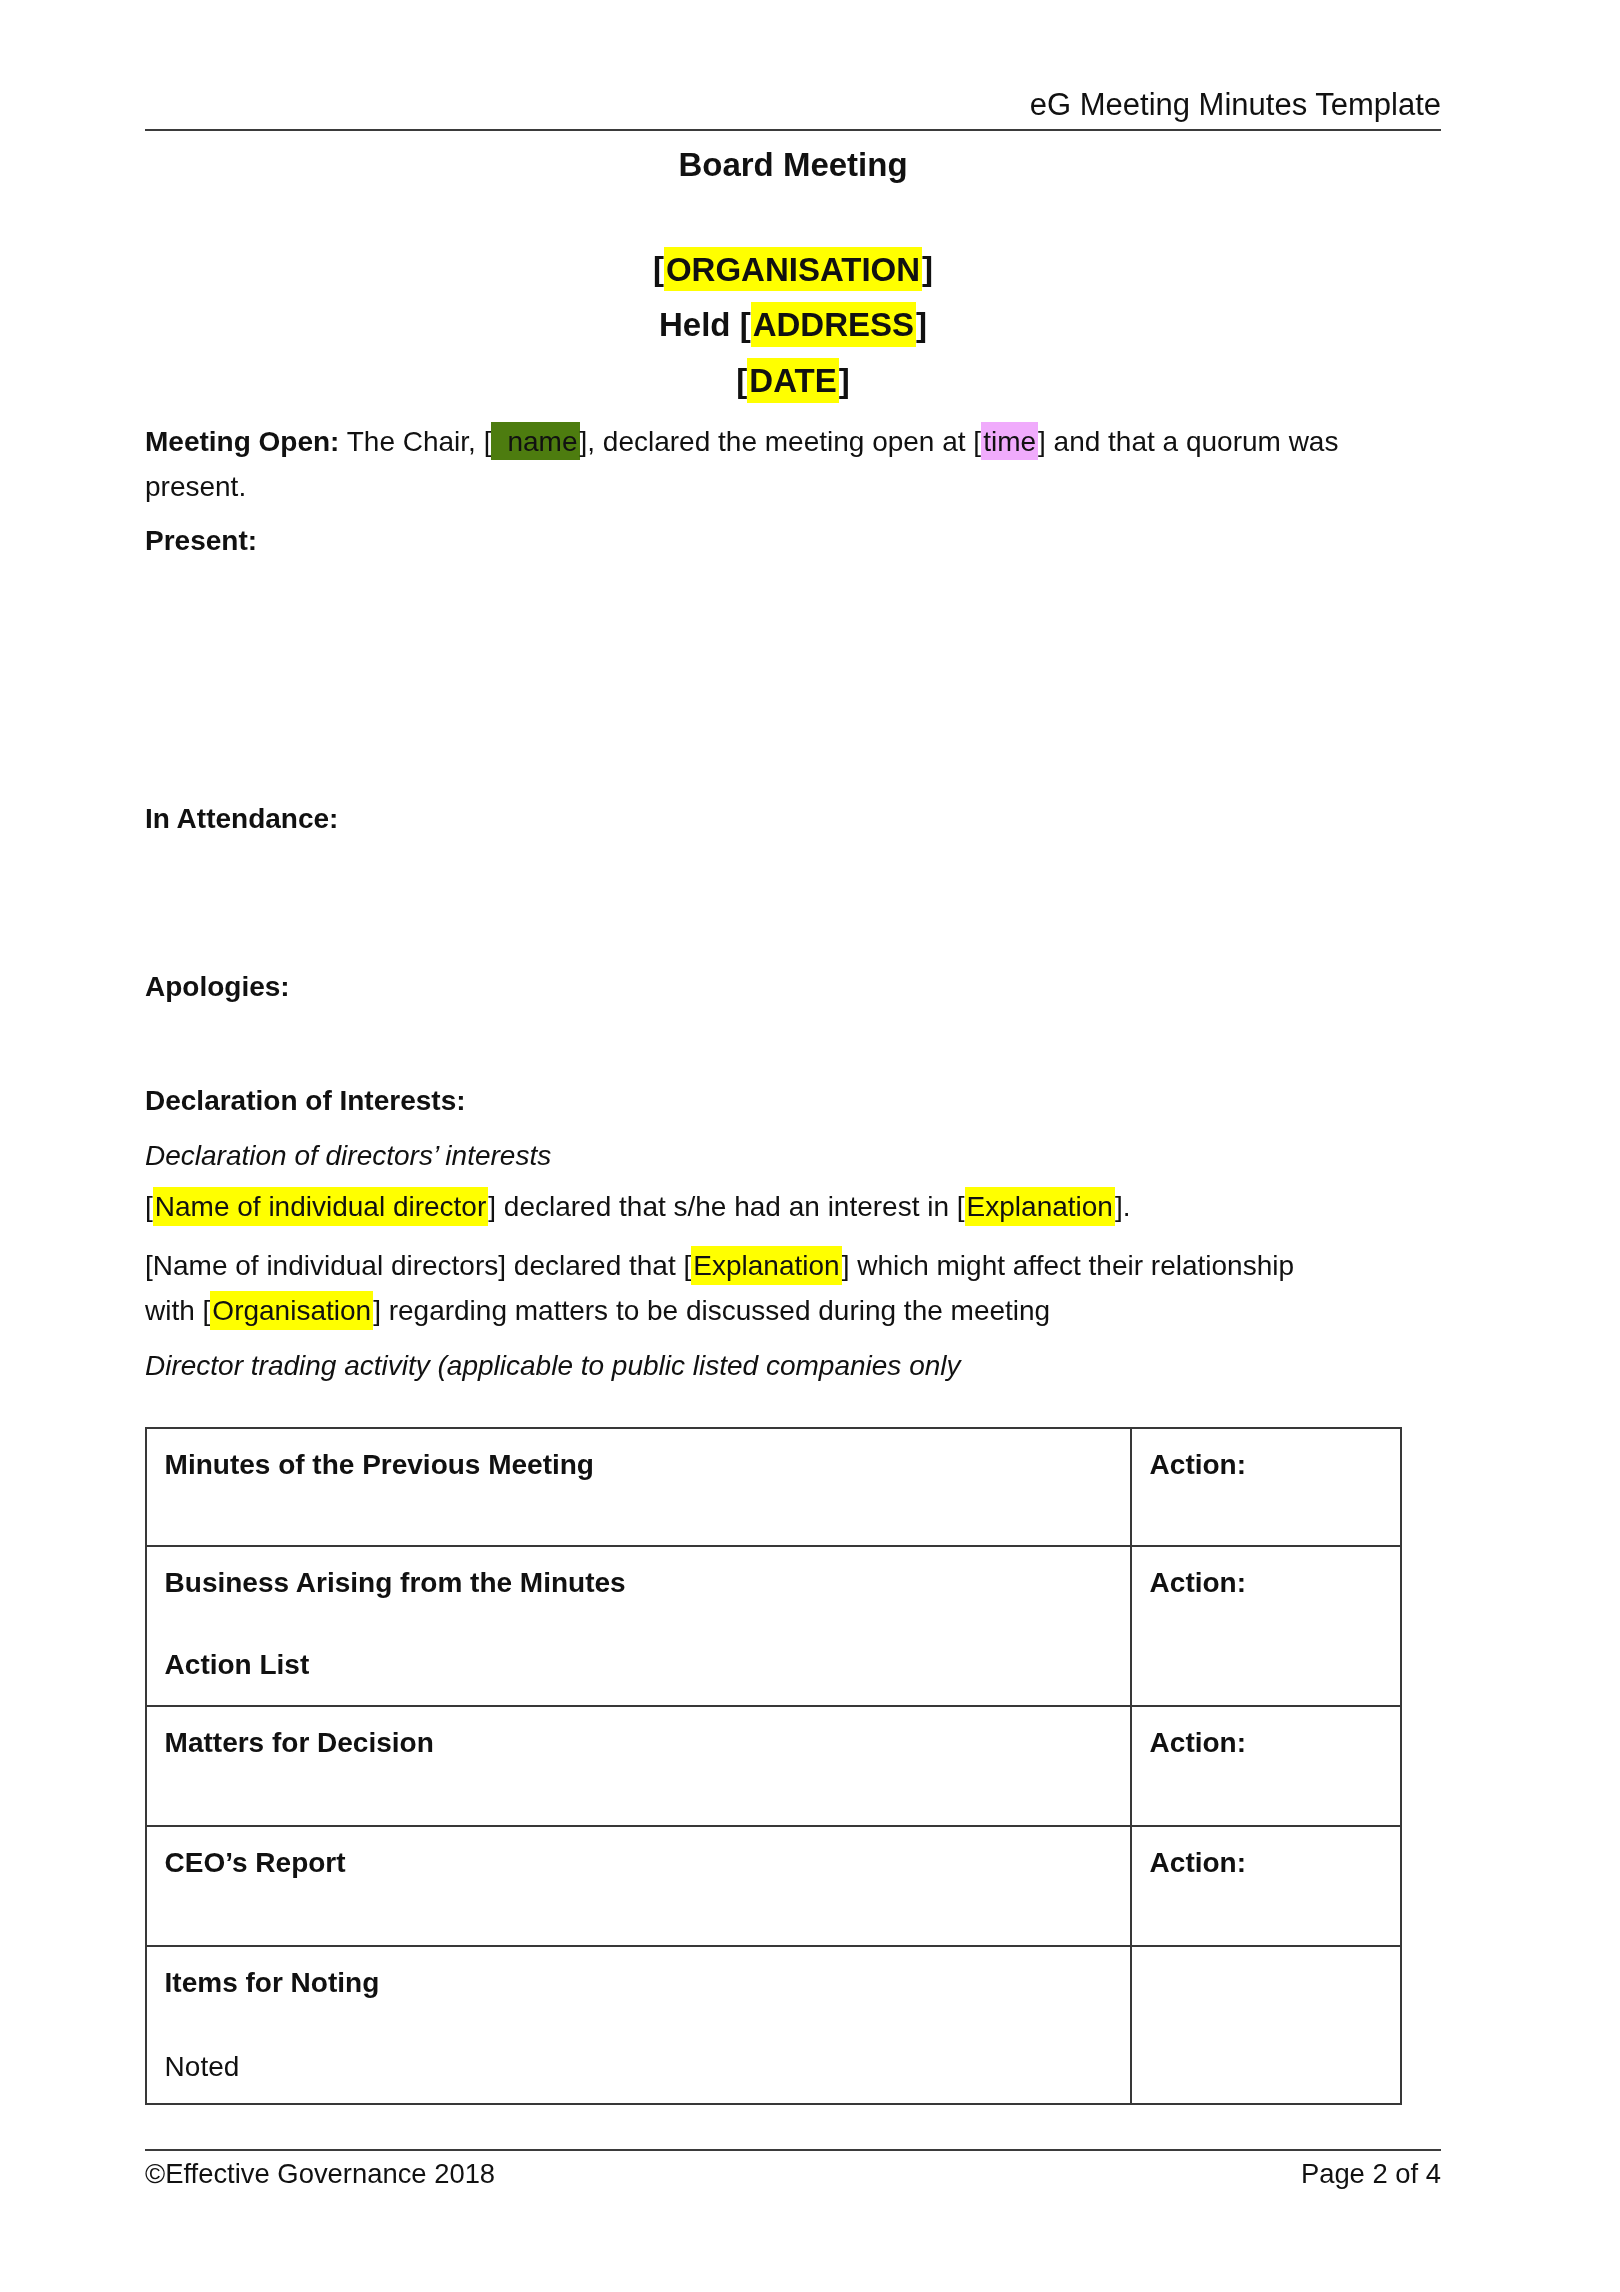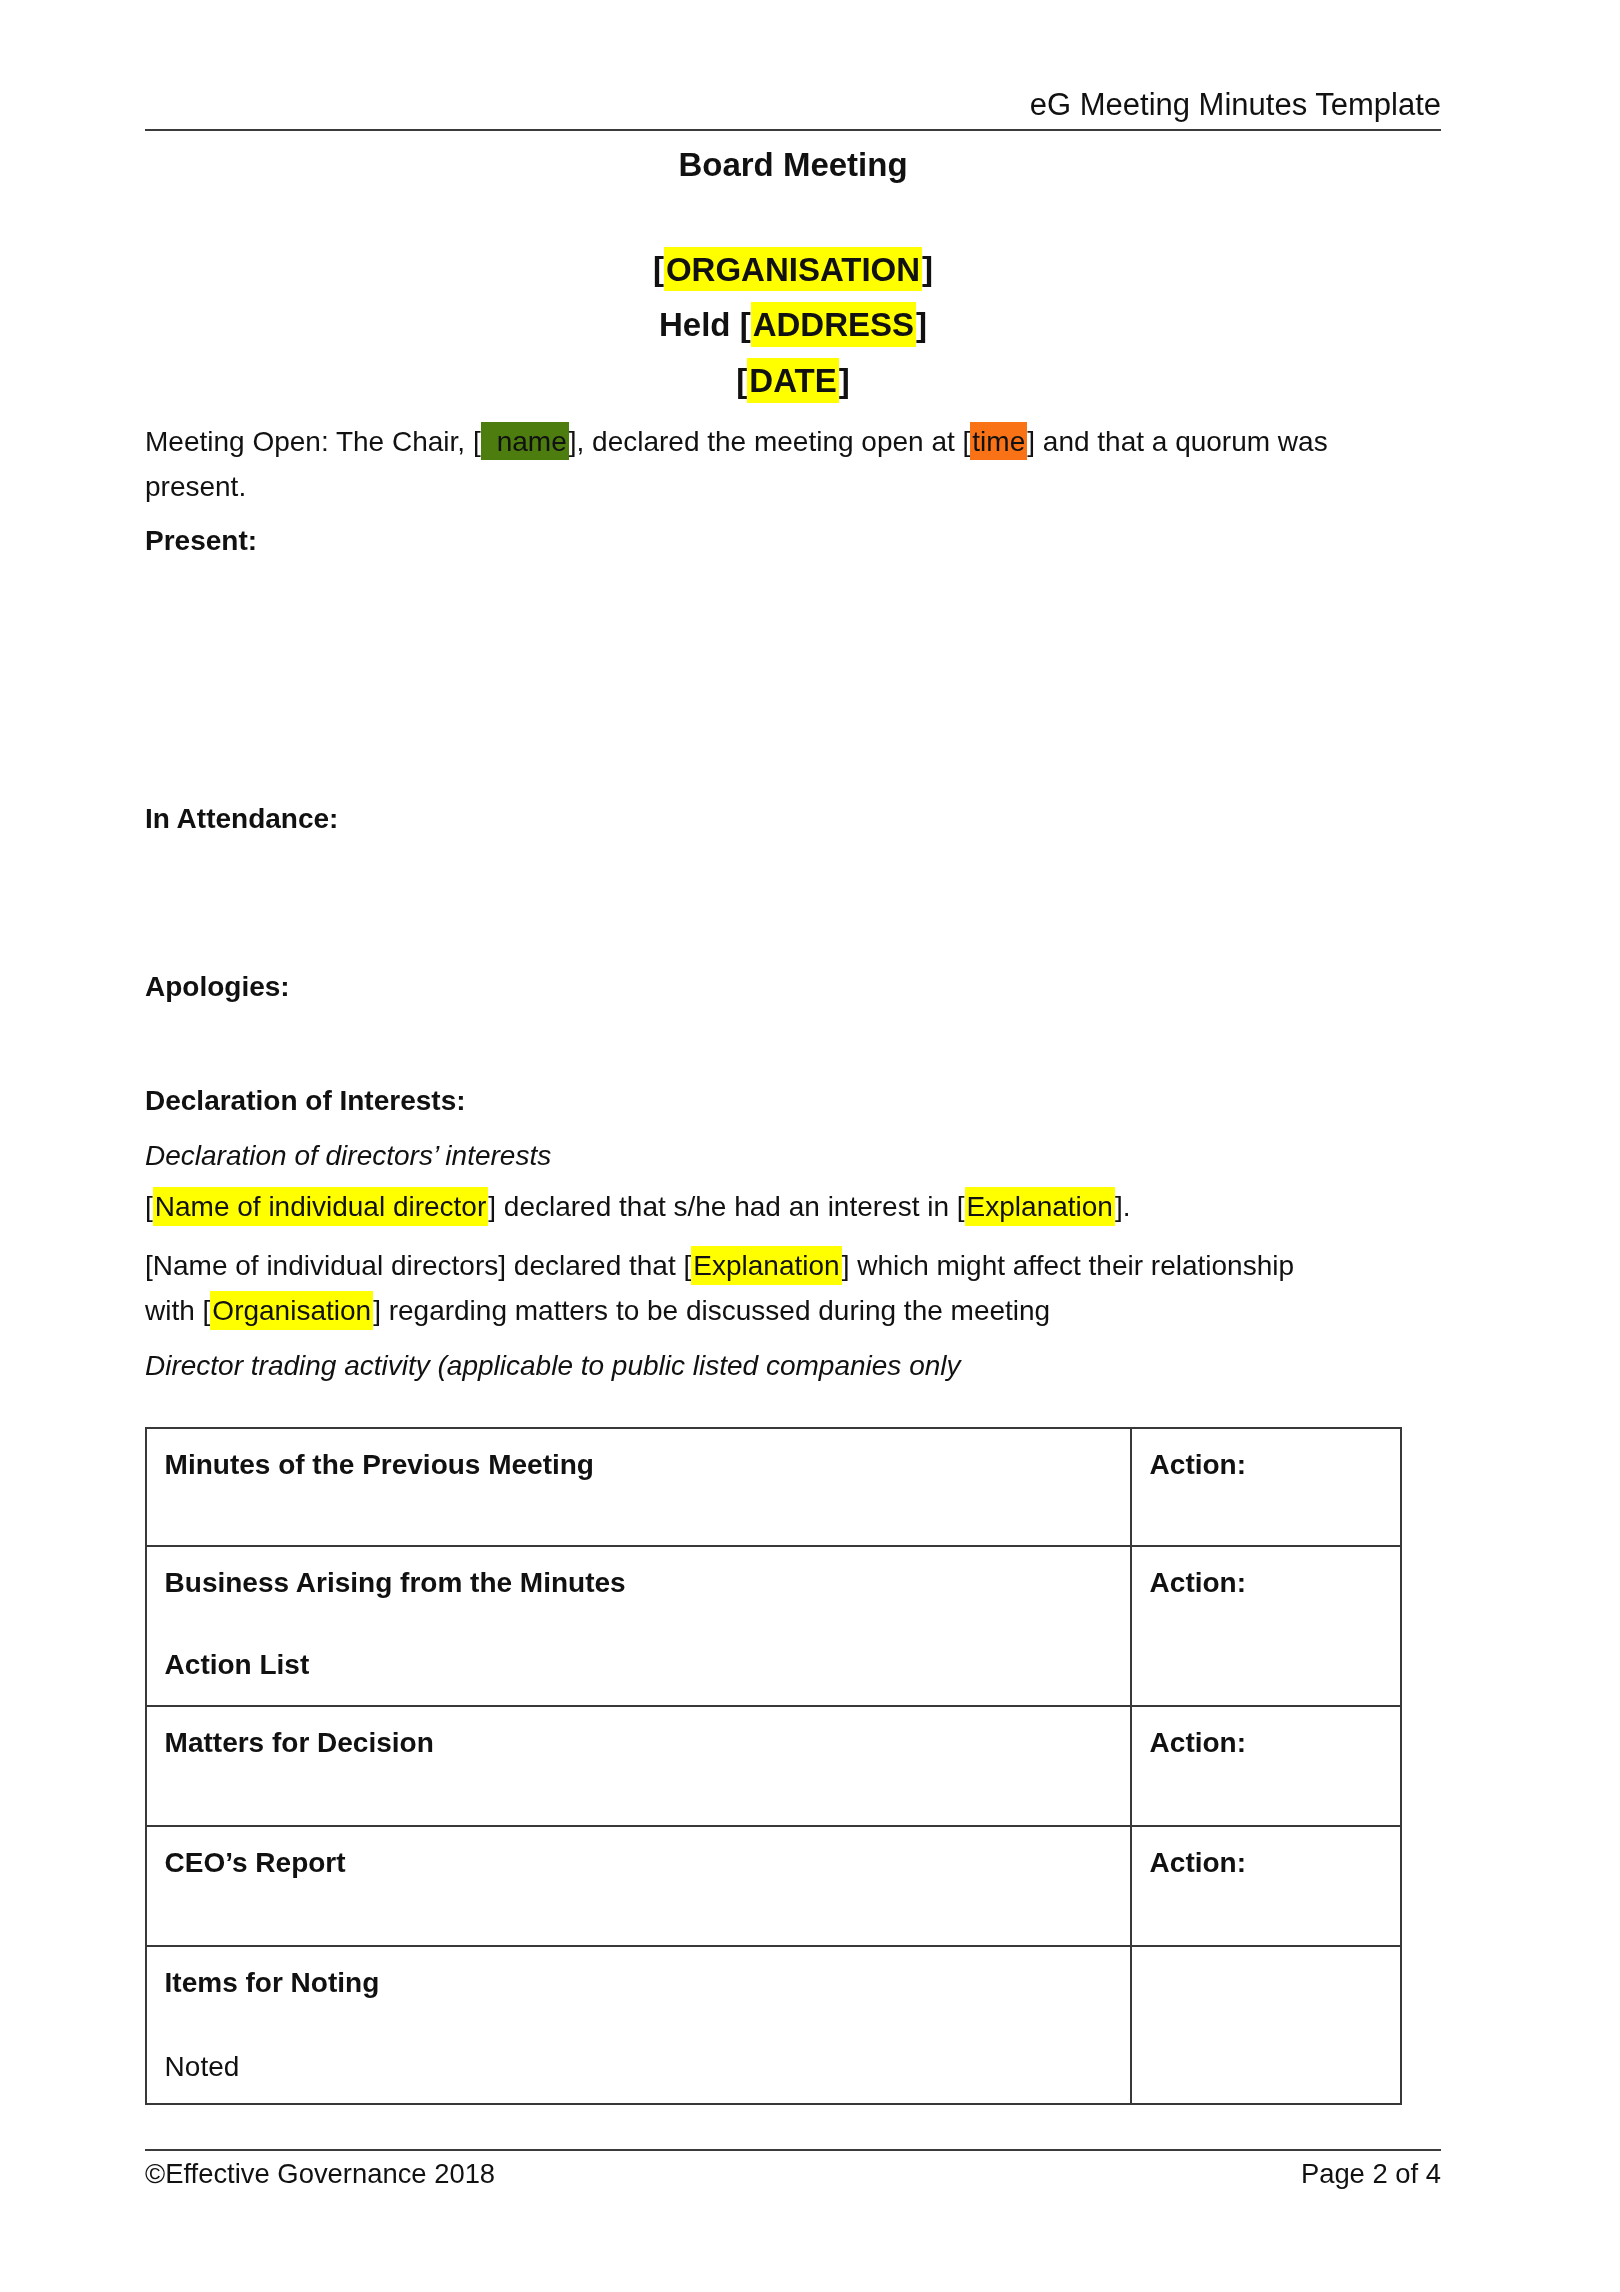--- a/index.html
+++ b/index.html
@@ -49,21 +49,21 @@
   .para-open      { margin-top: 16.7px; }
   .label-present      { margin-top: 9.8px; font-weight: bold; }
   .label-attendance   { margin-top: 233px; font-weight: bold; }
   .label-apologies    { margin-top: 123px; font-weight: bold; }
   .label-declaration  { margin-top: 69px;  font-weight: bold; }
   .italic-line { font-style: italic; }
   .decl-sub    { margin-top: 9.8px; }
   .decl-para1  { margin-top: 5.9px; }
   .decl-para2  { margin-top: 13.7px; }
   .trading     { margin-top: 9.8px; }
-  b, strong { font-weight: normal; }
+  b, strong { font-weight: bold; }
   
   .hl {
     background-color: #ffff00;
     padding: 3.9px 2px;
   }
   
   table.agenda {
     margin: 39px 0 0 145px;
     width: 1255px;
     border-collapse: collapse;
@@ -104,21 +104,21 @@
 
   <div class="content">
     <div class="header-text">eG Meeting Minutes Template</div>
     <hr class="rule">
 
     <div class="title-line">Board Meeting</div>
     <div class="title-line first"><span>[</span><span class="hl" style="background-color: rgb(255, 255, 0);">ORGANISATION</span><span>]</span></div>
     <div class="title-line"><span>Held [</span><span class="hl" style="background-color: rgb(255, 255, 0);">ADDRESS</span><span>]</span></div>
     <div class="title-line"><span>[</span><span class="hl" style="background-color: rgb(255, 255, 0);">DATE</span><span>]</span></div>
 
-    <p class="para-open"><b>Meeting Open:</b><span> The Chair, [</span><span class="hl" style="background-color: #4d7c0f; padding-left: 16px;">name</span><span>], declared the meeting open at [</span><span class="hl" style="background-color: #f97316;">time</span><span>] and that a quorum was</span><br><span>present.</span></p>
+    <p class="para-open"><b>Meeting Open:</b><span> The Chair, [</span><span class="hl" style="background-color: #4d7c0f; padding-left: 16px;">name</span><span>], declared the meeting open at [</span><span class="hl" style="background-color: #f0abfc;">time</span><span>] and that a quorum was</span><br><span>present.</span></p>
 
     <p class="label-present">Present:</p>
 
     <p class="label-attendance">In Attendance:</p>
 
     <p class="label-apologies">Apologies:</p>
 
     <p class="label-declaration">Declaration of Interests:</p>
 
     <p class="italic-line decl-sub">Declaration of directors’ interests</p>

